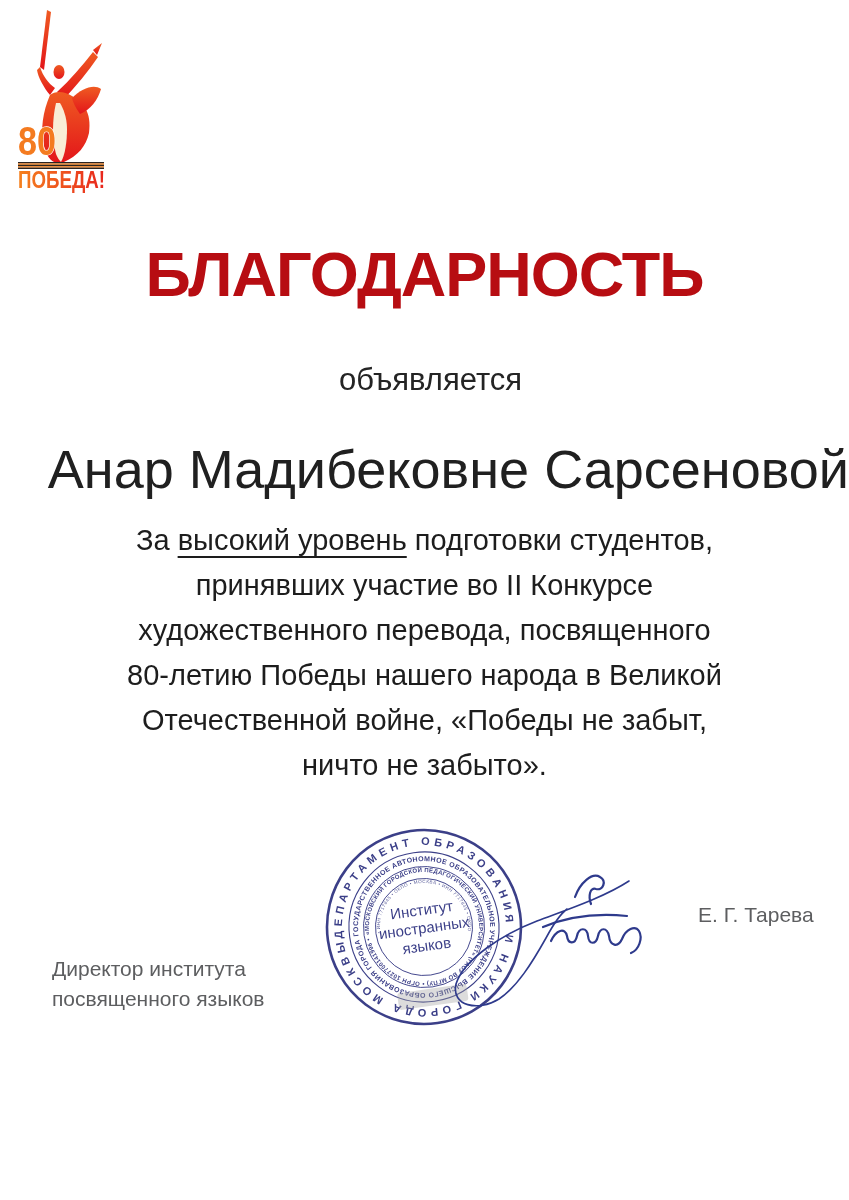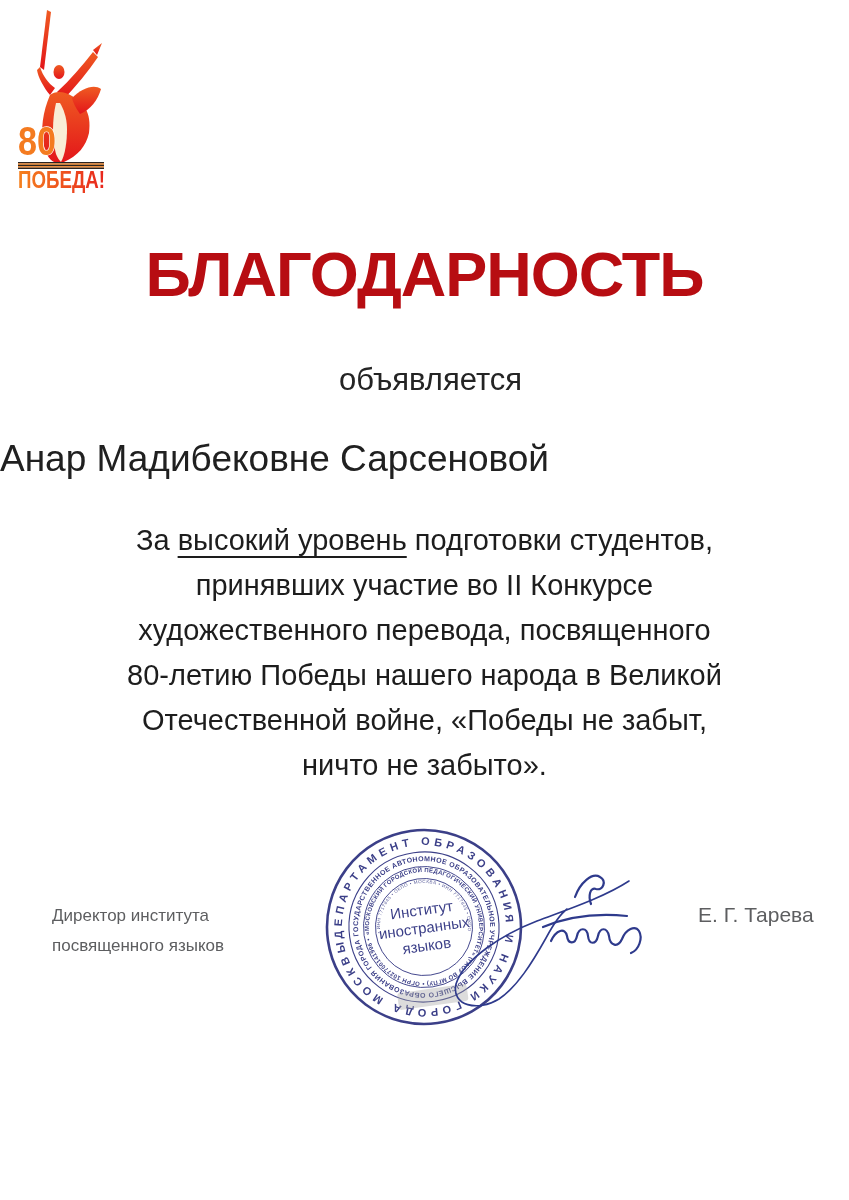--- a/index.html
+++ b/index.html
@@ -19,28 +19,28 @@
   .uni-abbr{font-size:7.5px;font-weight:bold;letter-spacing:2.2px;line-height:10.5px;
             color:var(--logo-light-gray);}
   .uni-divider{position:absolute;left:118px;top:6px;width:1px;height:88px;background:#c9cacc;}
   .inst-text{position:absolute;left:133px;top:31px;}
 
   
   .cert-title{position:absolute;left:0;right:0;top:238px;text-align:center;
               font-size:63px;font-weight:700;letter-spacing:-1px;color:var(--title-red);}
   .cert-subtitle{position:absolute;left:0;right:0;top:362px;text-align:center;
               font-size:31px;font-weight:400;color:#242424;padding-left:12px;}
-  .cert-recipient{position:absolute;left:0;right:0;top:438px;text-align:left;
-              font-size:37px;font-weight:400;color:#202020;}
+  .cert-recipient{position:absolute;left:0;right:0;top:438px;text-align:right;
+              font-size:54px;font-weight:400;color:#202020;}
   .cert-body{position:absolute;left:60px;right:60px;top:518px;text-align:center;
               font-size:29px;line-height:45px;font-weight:400;color:#1d1d1d;}
   .cert-body .underlined{text-decoration:underline;text-decoration-thickness:2px;text-underline-offset:6px;}
 
   
-  .signer-role{position:absolute;left:52px;top:901px;font-size:17px;line-height:30px;
+  .signer-role{position:absolute;left:52px;top:954px;font-size:21px;line-height:30px;
               color:var(--footer-gray);}
   .signer-name{position:absolute;left:698px;top:903px;font-size:21px;color:var(--footer-gray);}
   .stamp-svg{position:absolute;left:312px;top:815px;width:224px;height:224px;}
   .sig-svg{position:absolute;left:0;top:0;width:849px;height:1200px;pointer-events:none;}
 
   .stamp-ring-big{font-size:11px;font-weight:bold;letter-spacing:4.2px;fill:var(--stamp-blue);}
   .stamp-ring-mid{font-size:7px;font-weight:bold;letter-spacing:0.4px;fill:var(--stamp-blue);}
   .stamp-ring-small{font-size:6px;font-weight:bold;letter-spacing:0.3px;fill:var(--stamp-blue);}
   .stamp-ring-micro{font-size:4.6px;letter-spacing:0.5px;fill:var(--stamp-blue);opacity:.85;}
   .stamp-center{font-size:15px;fill:var(--stamp-blue);text-anchor:middle;}

